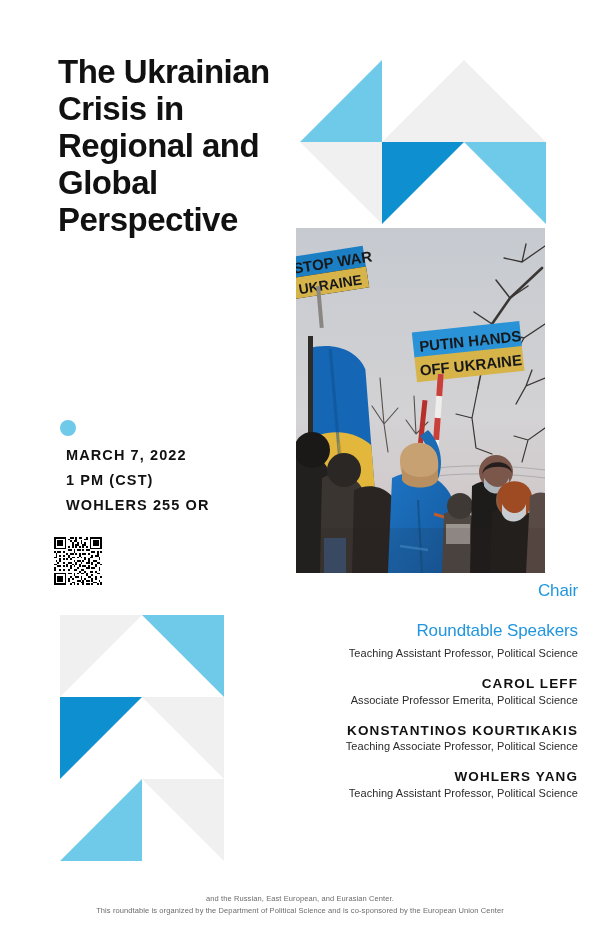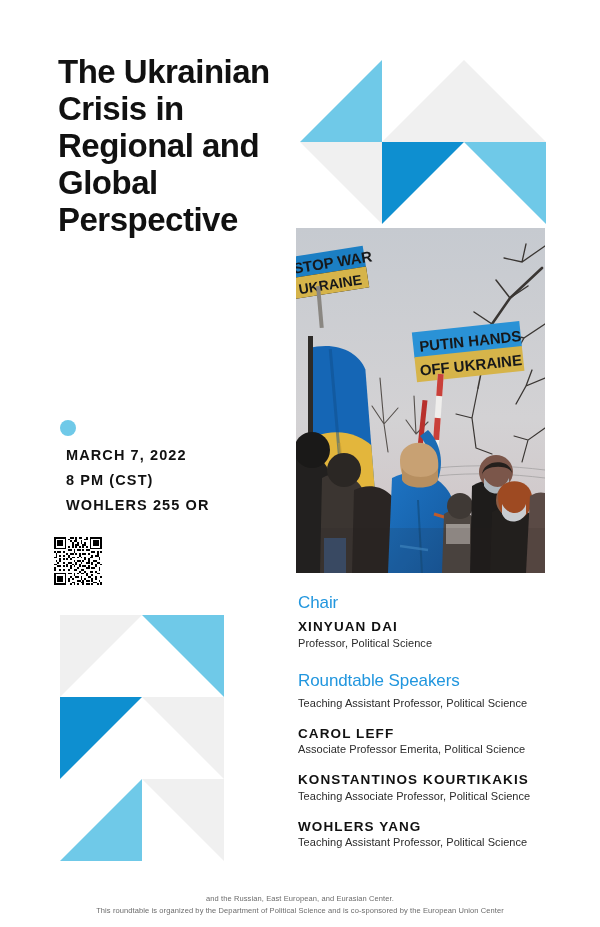--- a/index.html
+++ b/index.html
@@ -121,22 +121,23 @@
     height: 345px;
     overflow: hidden;
     background: #b9bcc2;
   }
   .photo svg { display: block; }
 
   
   .speakers {
     position: absolute;
     left: 298px;
-    top: 592px;
+    top: 580px;
     width: 280px;
+    text-align: right;
   }
   .section-heading {
     font-size: 17px;
     font-weight: 400;
     color: #2196DE;
     letter-spacing: -0.1px;
     margin: 0 0 4px 0;
     line-height: 1.3;
   }
   .section-heading.second { margin-top: 18px; }
@@ -179,21 +180,21 @@
 <div id="poster">
 
   <div class="title-block">
     <h1 class="poster-title">The Ukrainian Crisis in Regional and Global Perspective</h1>
   </div>
 
   <div class="dot"></div>
 
   <div class="details-block">
     <div class="details-line">MARCH 7, 2022</div>
-    <div class="details-line">8 PM (CST)</div>
+    <div class="details-line">1 PM (CST)</div>
     <div class="details-line">WOHLERS 255 OR</div>
   </div>
 
   <div class="qr">
     <svg width="52" height="52" viewBox="0 0 29 29" shape-rendering="crispEdges" aria-hidden="true">
       <rect width="29" height="29" fill="#ffffff"></rect>
       <g fill="#000000">
 
         <rect x="1" y="1" width="7" height="1"></rect>
           <rect x="1" y="7" width="7" height="1"></rect>
@@ -505,26 +506,20 @@
         <path d="M234 268 C250 258 262 270 262 292 L262 345 L230 345 Z" fill="#5a4a45"></path>
 
         <rect x="0" y="300" width="249" height="45" fill="#2a2320" opacity="0.12"></rect>
       </g>
     </svg>
   </div>
 
   <div class="speakers">
 
     <div class="section-heading">Chair</div>
-    <div id="chair-list">
-        <div class="person">
-          <div class="person-name">XINYUAN DAI</div>
-          <div class="person-role">Professor, Political Science</div>
-        </div>
-      </div>
 
     <div class="section-heading second">Roundtable Speakers</div>
     <div id="speaker-list">
         <div class="person">
           <div class="person-role">Teaching Assistant Professor, Political Science</div>
         </div>
         <div class="person">
           <div class="person-name">CAROL LEFF</div>
           <div class="person-role">Associate Professor Emerita, Political Science</div>
         </div>

